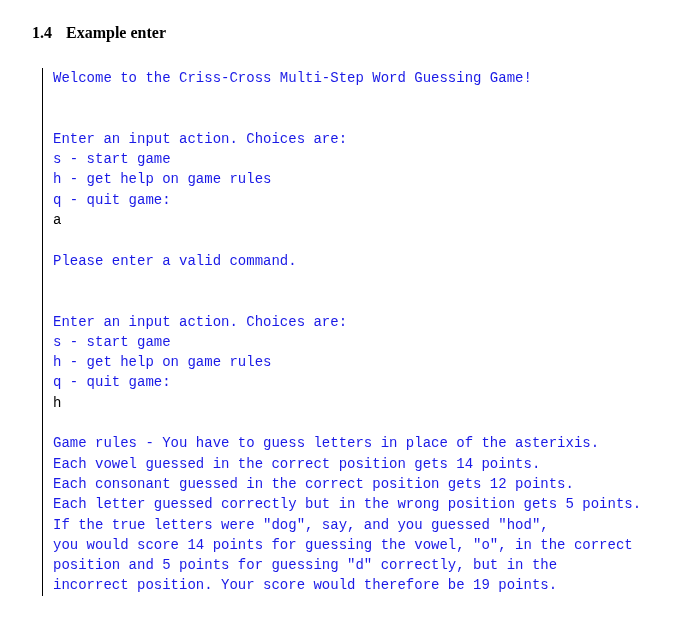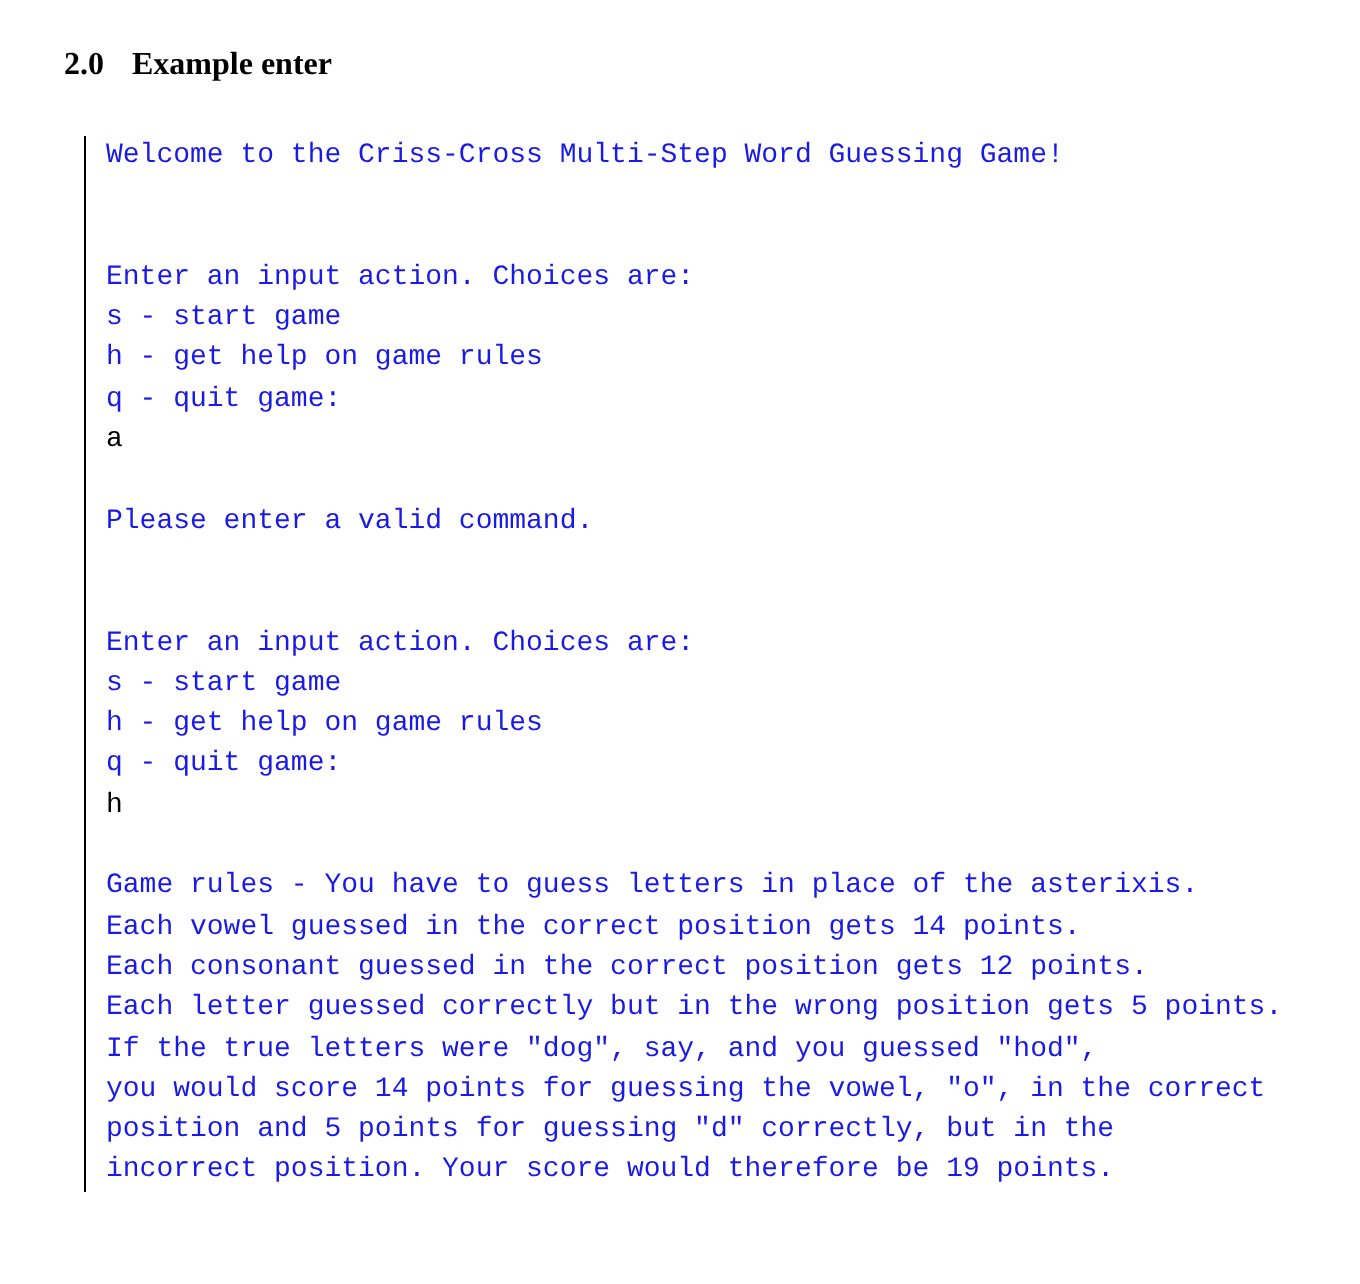--- a/index.html
+++ b/index.html
@@ -39,21 +39,21 @@
       color: #1a1ae6;
     }
     .in {
       color: #000000;
     }
   </style>
 </head>
 <body>
 
 <div class="section-heading">
-  <span class="section-number">2.0</span><span>Example enter</span>
+  <span class="section-number">1.4</span><span>Example enter</span>
 </div>
 
 <div class="terminal"><span class="out">Welcome to the Criss-Cross Multi-Step Word Guessing Game!</span>
 <span class="out"></span>
 <span class="out"></span>
 <span class="out">Enter an input action. Choices are:</span>
 <span class="out">s - start game</span>
 <span class="out">h - get help on game rules</span>
 <span class="out">q - quit game:</span>
 <span class="in">a</span>

